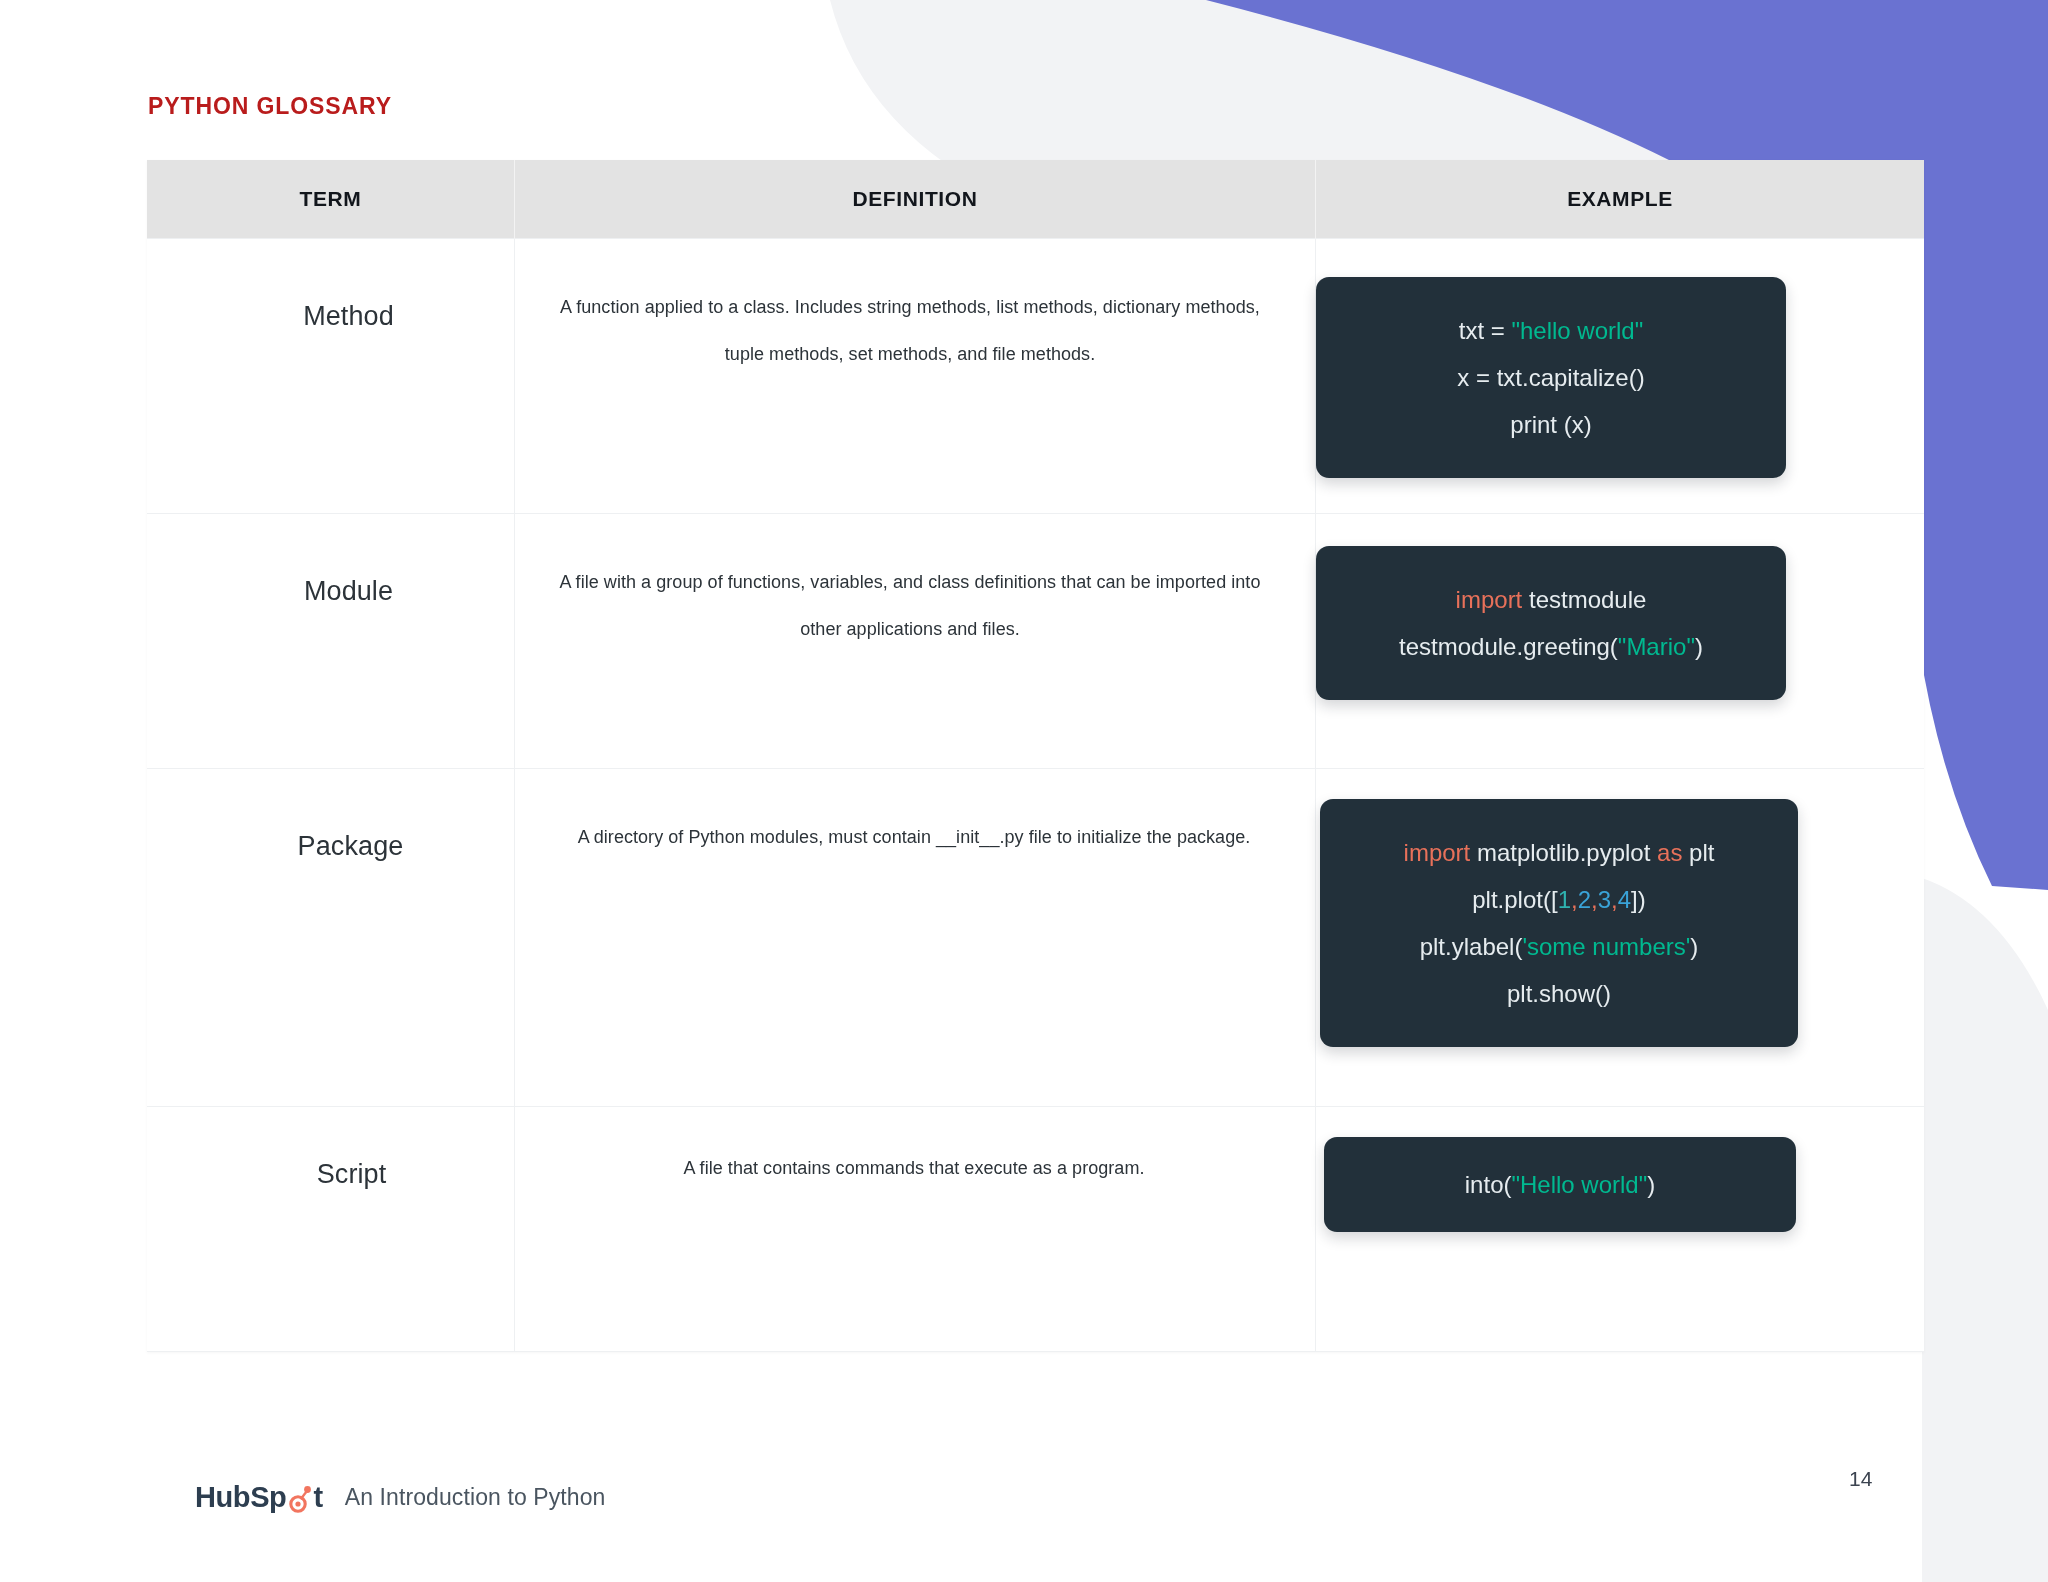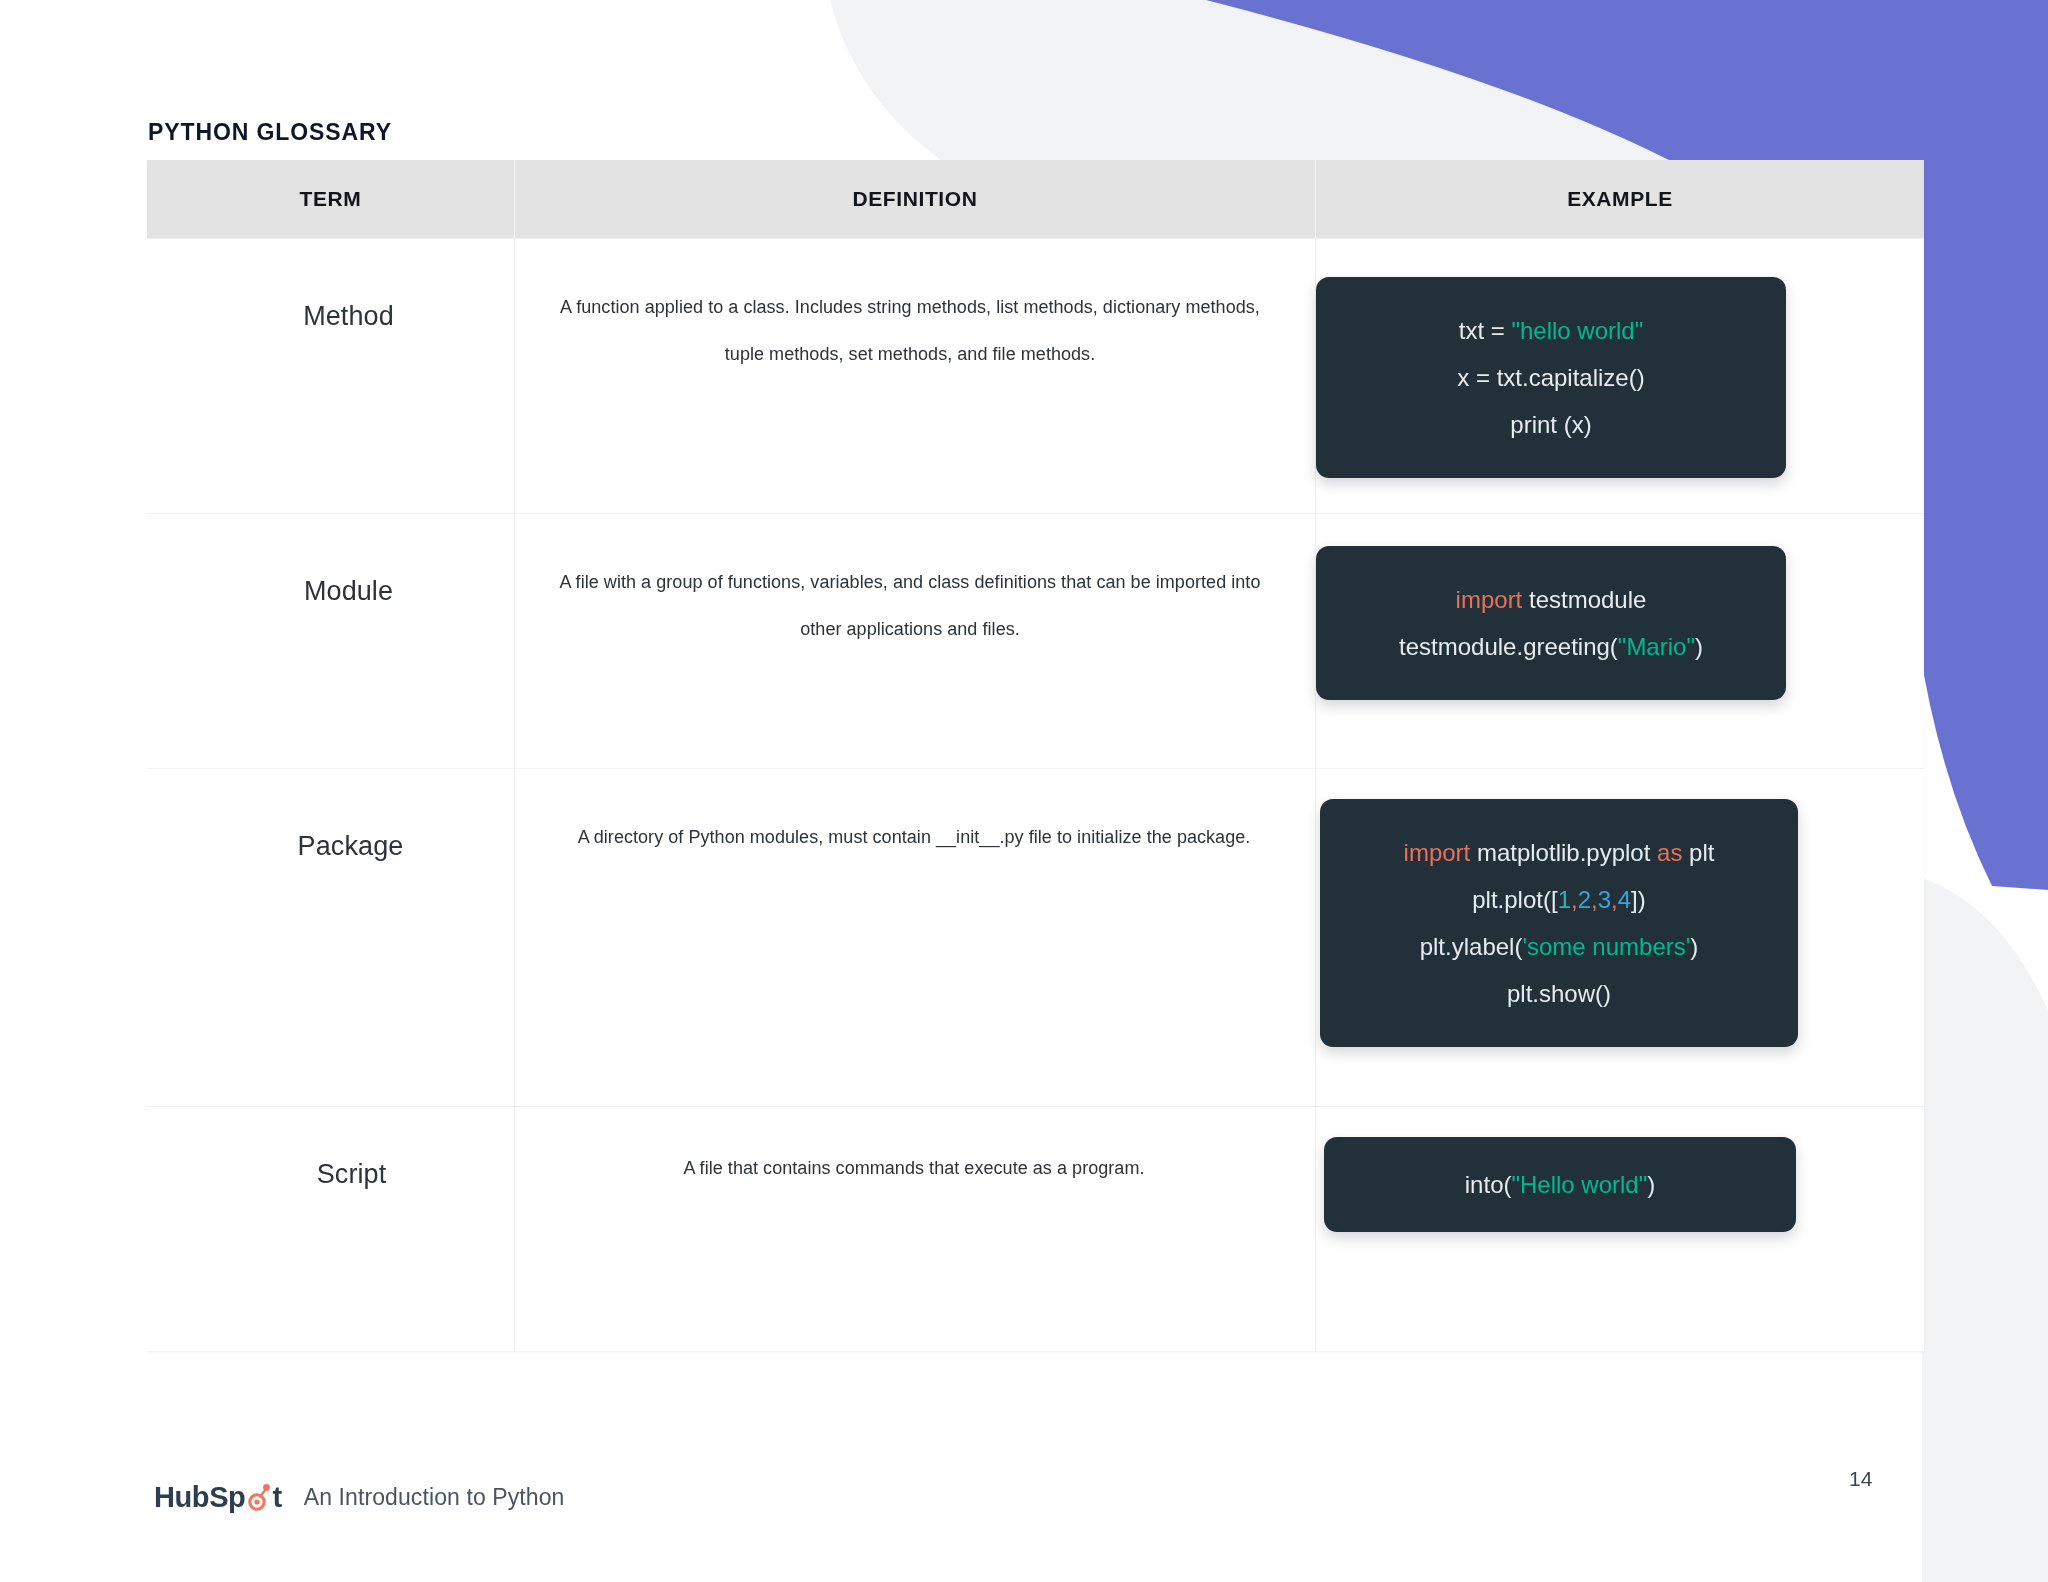--- a/index.html
+++ b/index.html
@@ -22,25 +22,25 @@
     inset: 0;
     width: 2048px;
     height: 1582px;
     pointer-events: none;
   }
 
   
   #eyebrow {
     position: absolute;
     left: 148px;
-    top: 119px;
+    top: 93px;
     font-size: 23px;
     font-weight: bold;
     letter-spacing: 0.9px;
-    color: #0f172a;
+    color: #b91c1c;
     font-family: "Liberation Sans", sans-serif;
   }
 
   
   #glossary-table {
     position: absolute;
     left: 147px;
     top: 160px;
     width: 1775px;
     border-collapse: collapse;
@@ -128,26 +128,27 @@
   #footer {
     position: absolute;
     left: 154px;
     top: 1483px;
     display: flex;
     align-items: center;
     gap: 22px;
   }
   #hubspot-logo {
     display: flex;
-    align-items: flex-start;
+    align-items: flex-end;
     font-size: 29px;
     font-weight: bold;
     color: #2d3e50;
     letter-spacing: -0.4px;
     line-height: 1;
+    margin-left: 41px;
   }
   #footer-doc-title {
     font-size: 23px;
     color: #4a5560;
     font-weight: 400;
     letter-spacing: 0.1px;
   }
   #page-number {
     position: absolute;
     left: 1849px;

